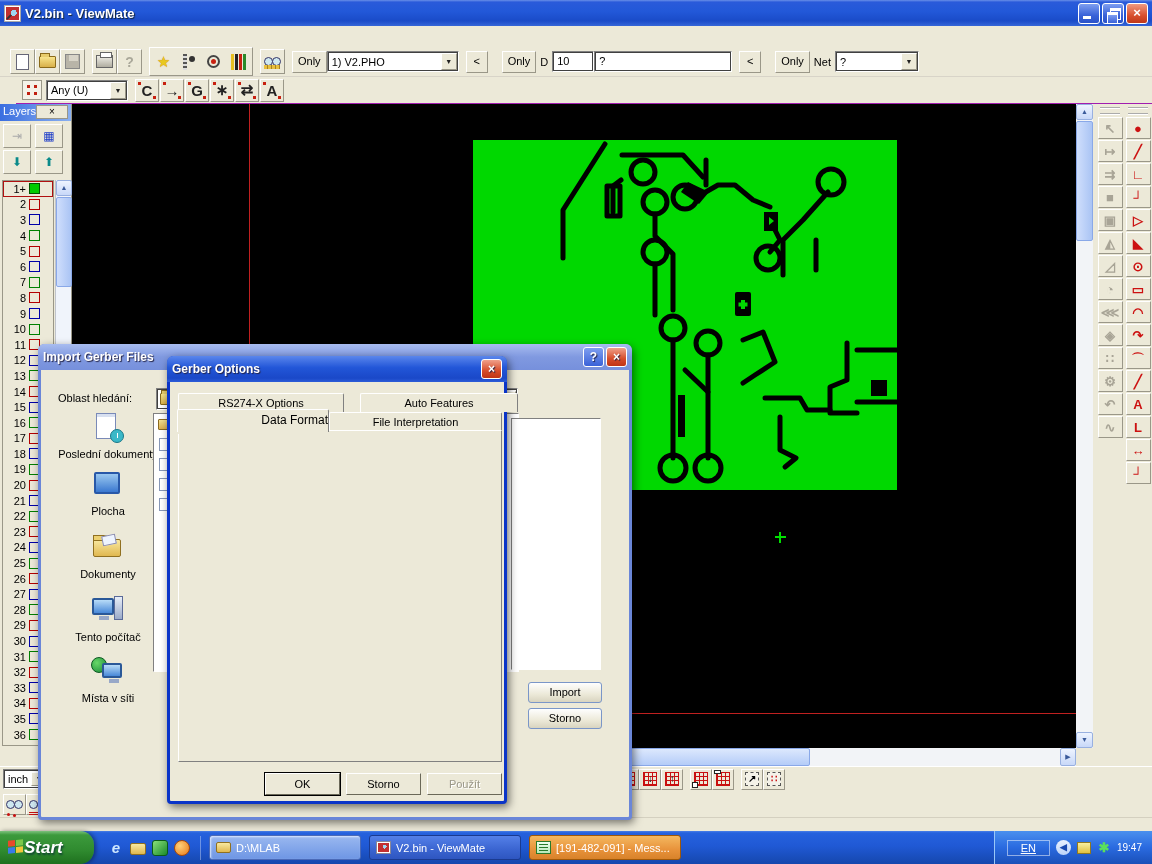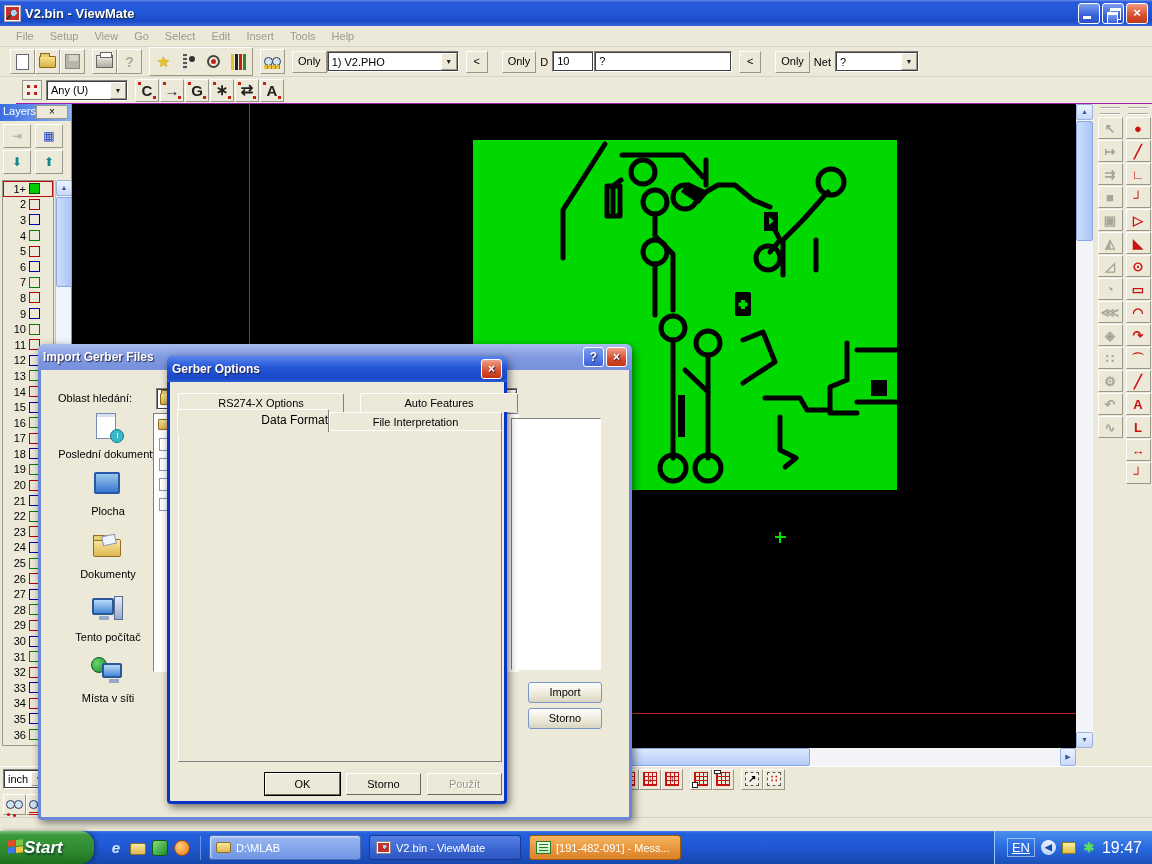--- a/index.html
+++ b/index.html
@@ -209,53 +209,41 @@
 .task.lit { background:linear-gradient(#9ab8f0,#6e96e4); border:1px solid #4a6ab8; box-shadow:inset 1px 1px 2px #dce8ff; }
 .task.norm { background:linear-gradient(#5480e8,#3a64d0 60%,#2e56c0); border:1px solid #1a3a90; }
 .task.orange { background:linear-gradient(#f4b860,#e8923a 60%,#d8822a); border:1px solid #a05808; }
 .tico { width:15px; height:13px; flex:none; }
 .tico.fold { background:linear-gradient(#f8e8a0,#e0b850); border:1px solid #907020; border-radius:2px; height:11px; }
 .tico.vm { background:#fff; border:1px solid #889; position:relative; }
 .tico.vm::before { content:""; position:absolute; inset:1px; background:radial-gradient(circle at 60% 40%, #9fd8f0 0 2px, transparent 2px), #c23030; }
 .tico.msg { background:linear-gradient(#f0fff0,#b8e8b8); border:1px solid #2a7a2a; position:relative; }
 .tico.msg::before { content:""; position:absolute; left:2px; top:2px; right:2px; height:1px; background:#2a7a2a; box-shadow:0 3px 0 #2a7a2a, 0 6px 0 #2a7a2a; }
 .tray { margin-left:auto; height:33px; background:linear-gradient(180deg,#4a90ee 0%,#2a6ae0 50%,#1a50b8 100%); border-left:1px solid #9ac8f8; display:flex; align-items:center; gap:6px; padding:0 10px 0 12px; flex:none; }
-.lang { color:#fff; font-size:13px; padding:1px 4px; border:1px solid rgba(255,255,255,.5);text-decoration:underline; }
+.lang { color:#fff; font-size:11px; padding:1px 13px; border:1px solid rgba(255,255,255,.5);text-decoration:underline; }
 .chev { width:15px; height:15px; border-radius:50%; background:linear-gradient(#eaf2ff,#bcd4f8); color:#1a4ab0; font-size:9px; font-weight:bold; text-align:center; line-height:14px; }
 .trayico1 { width:14px; height:12px; background:linear-gradient(#f8f0a0,#e0c040); border:1px solid #907820; }
 .trayico2 { width:14px; height:14px; color:#5ae05a; font-size:13px; line-height:14px; text-align:center; font-weight:bold; }
-.clock { color:#fff; font-size:16px; }
+.clock { color:#fff; font-size:10px; }
 </style>
 </head>
 <body>
 
 <div class="screen">
 
   <div class="titlebar">
     <span class="appico"></span>
     <span class="titletext">V2.bin - ViewMate</span>
     <span class="wbtns">
       <span class="wbtn min"></span>
       <span class="wbtn max"></span>
       <span class="wbtn close">×</span>
     </span>
   </div>
 
-  <div class="menubar">
-
-  <span class="menuitem">File</span>
-      <span class="menuitem">Setup</span>
-      <span class="menuitem">View</span>
-      <span class="menuitem">Go</span>
-      <span class="menuitem">Select</span>
-      <span class="menuitem">Edit</span>
-      <span class="menuitem">Insert</span>
-      <span class="menuitem">Tools</span>
-      <span class="menuitem">Help</span>
-    </div>
 
   <div class="tb tb1">
     <span class="tbtn raised">
         <span class="ic-page"></span>
       </span>
     <span class="tbtn raised">
         <span class="ic-folder"></span>
       </span>
     <span class="tbtn raised">
         <span class="ic-disk"></span>

